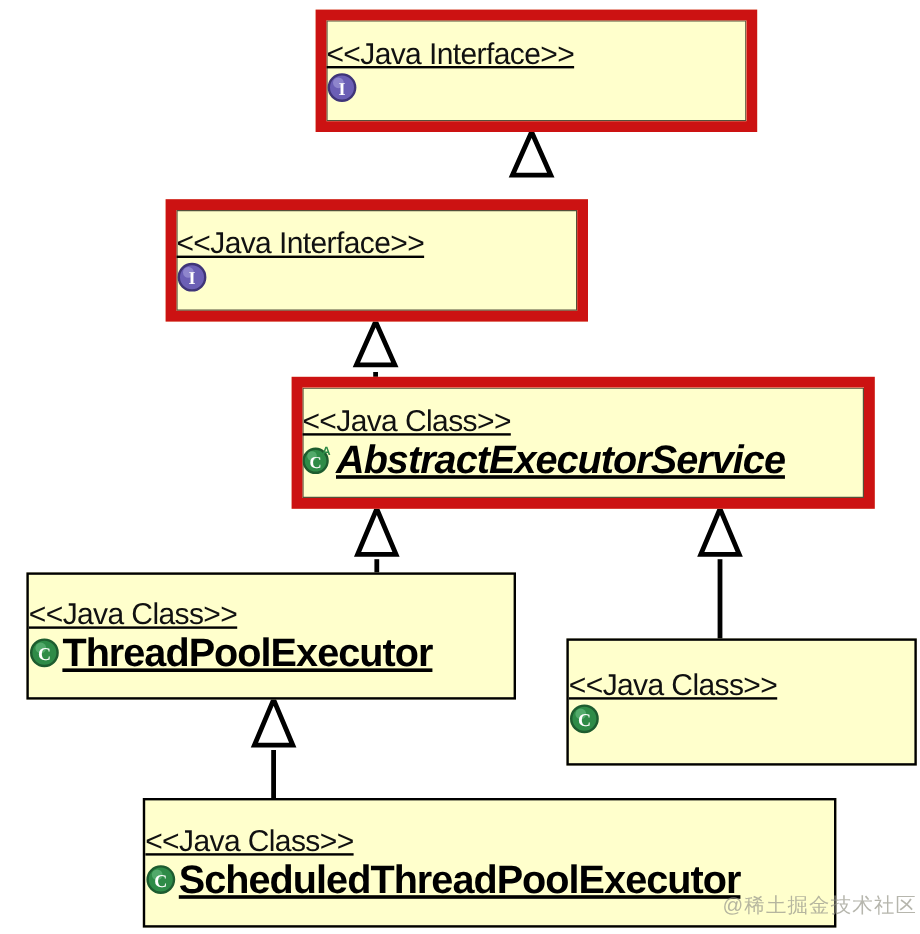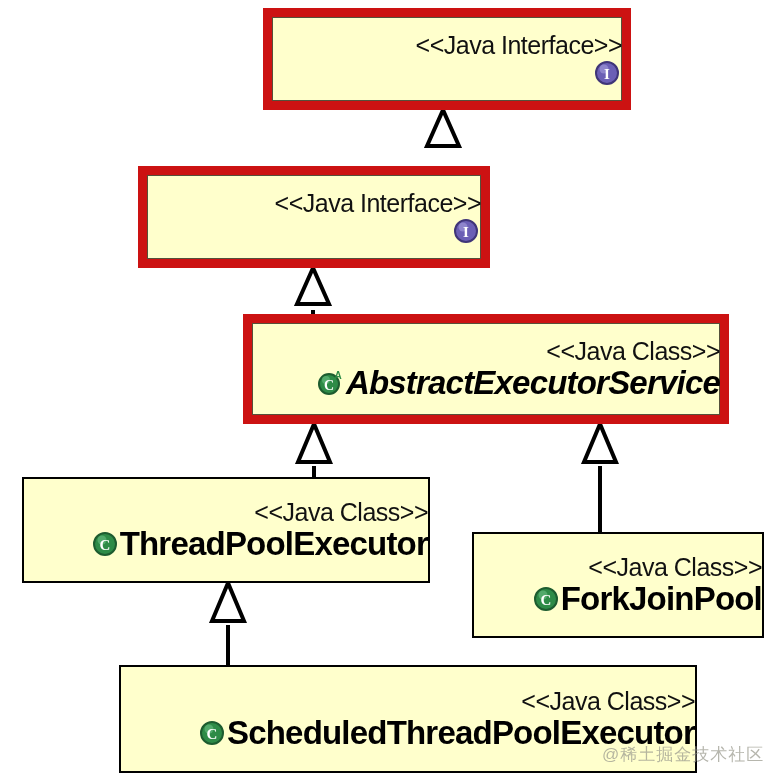--- a/index.html
+++ b/index.html
@@ -28,22 +28,23 @@
   }
 
   
   .uml-box {
     position: absolute;
     box-sizing: border-box;
     background: #ffffcc;
     display: flex;
     flex-direction: column;
     justify-content: center;
-    align-items: flex-end;
+    align-items: flex-start;
     overflow: hidden;
+    text-decoration: underline;
   }
   
   .uml-box.plain {
     border: 2px solid #000000;
   }
   
   .uml-box.highlight {
     border: 9px solid #cc1212;
     box-shadow: inset 0 0 0 1px #55503a;
   }
@@ -188,21 +189,20 @@
   <div class="uml-box plain" style="left:472px; top:532px; width:292px; height:106px;">
     <div class="stereotype">&lt;&lt;Java Class&gt;&gt;</div>
     <div class="name-row">
       <span class="type-icon">
         <svg width="26" height="26" viewBox="0 0 26 26">
           <circle cx="13" cy="13" r="11" fill="#2e8b47" stroke="#1d5c2f" stroke-width="2"></circle>
           <circle cx="10" cy="9" r="4.5" fill="#63b87a" opacity="0.7"></circle>
           <text x="13" y="19" font-family="Liberation Serif, serif" font-size="15" font-weight="bold" fill="#ffffff" text-anchor="middle">C</text>
         </svg>
       </span>
-      <span class="type-name">ForkJoinPool</span>
     </div>
   </div>
 
   <div class="uml-box plain" style="left:119px; top:665px; width:578px; height:108px;">
     <div class="stereotype">&lt;&lt;Java Class&gt;&gt;</div>
     <div class="name-row">
       <span class="type-icon">
         <svg width="26" height="26" viewBox="0 0 26 26">
           <circle cx="13" cy="13" r="11" fill="#2e8b47" stroke="#1d5c2f" stroke-width="2"></circle>
           <circle cx="10" cy="9" r="4.5" fill="#63b87a" opacity="0.7"></circle>

